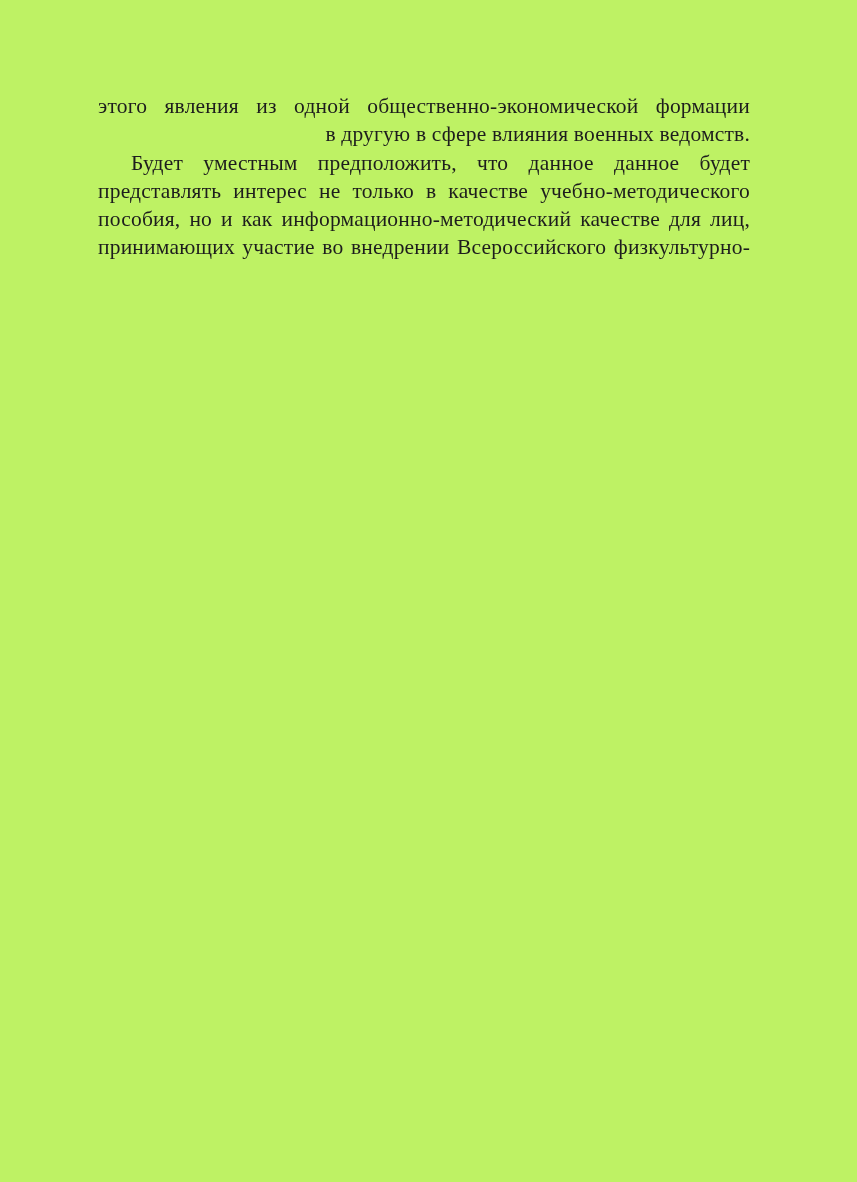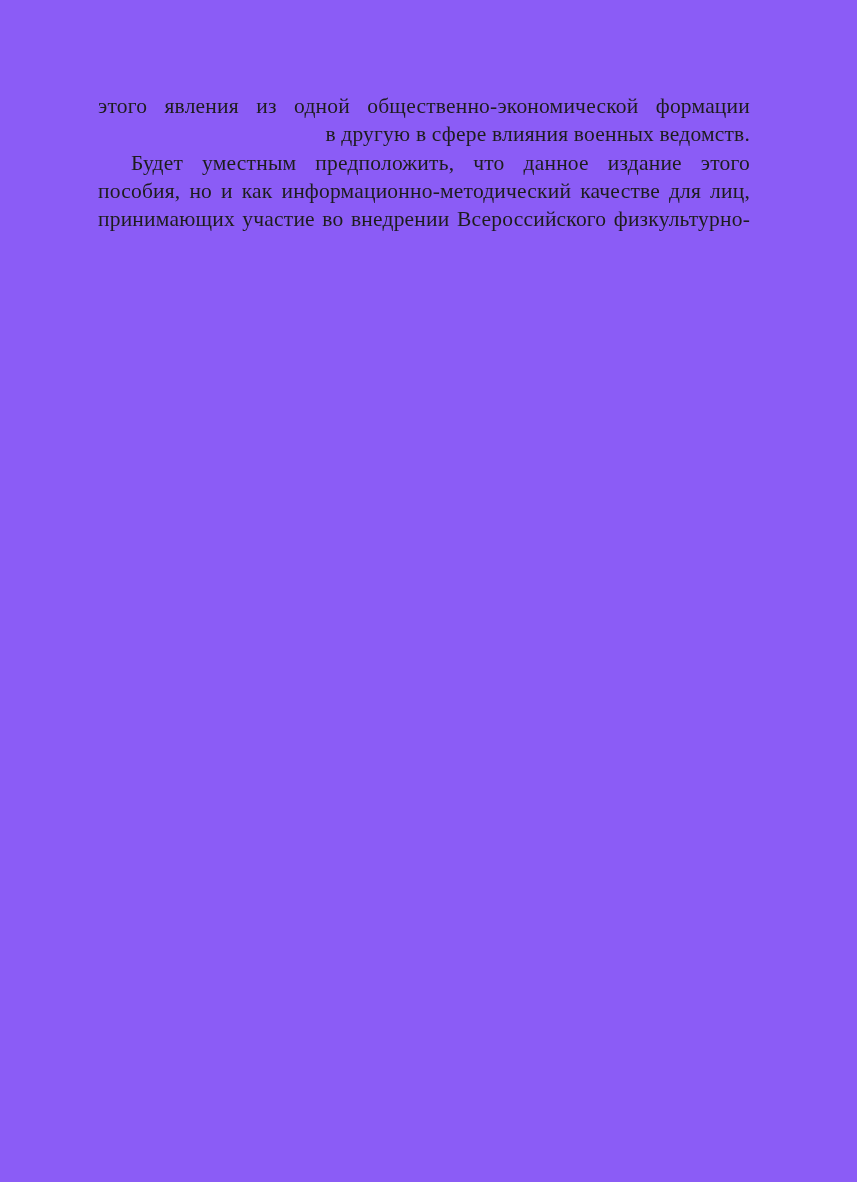--- a/index.html
+++ b/index.html
@@ -12,21 +12,21 @@
     background: #ffffff;
     overflow: hidden;
     position: relative;
     font-family: "Liberation Serif", "DejaVu Serif", serif;
   }
   .page {
     position: absolute;
     left: 0; top: 0;
     width: 857px;
     height: 1182px;
-    background: #8b5cf6;
+    background: #bef264;
   }
   .text-block {
     position: absolute;
     left: 98px;
     top: 92px;
     width: 652px;
     font-size: 21.5px;
     line-height: 28.3px;
     color: #1d1d1d;
     letter-spacing: 0.2px;
@@ -45,17 +45,18 @@
     text-indent: 33px;
   }
 </style>
 </head>
 <body>
 
 <div class="page">
   <div class="text-block">
     <div class="line justify">этого явления из одной общественно-экономической формации</div>
     <div class="line left">в другую в сфере влияния военных ведомств.</div>
-    <div class="line justify indent">Будет уместным предположить, что данное издание этого</div>
+    <div class="line justify indent">Будет уместным предположить, что данное данное будет</div>
+    <div class="line justify">представлять интерес не только в качестве учебно-методического</div>
     <div class="line justify">пособия, но и как информационно-методический качестве для лиц,</div>
     <div class="line justify">принимающих участие во внедрении Всероссийского физкультурно-</div>
   </div>
 </div>
 
 </body></html>

